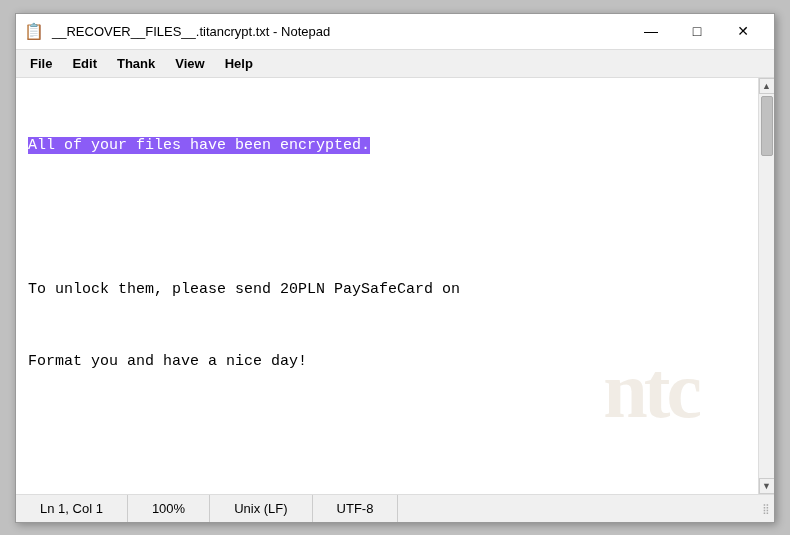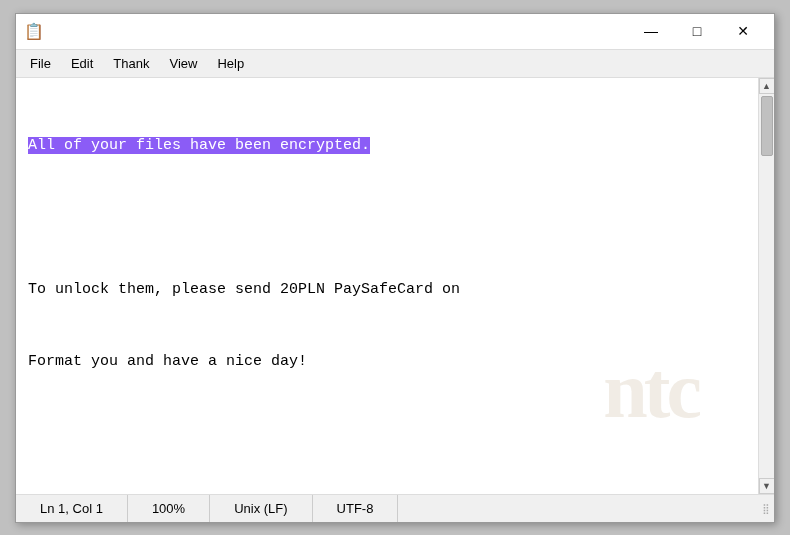--- a/index.html
+++ b/index.html
@@ -79,20 +79,21 @@
       outline: none;
     }
 
     .menu-bar {
       height: 28px;
       background: #f0f0f0;
       display: flex;
       align-items: center;
       padding: 0 4px;
       border-bottom: 1px solid #ddd;
+      font-weight: bold;
     }
 
     .menu-item {
       padding: 4px 10px;
       font-size: 13px;
       color: #000;
       cursor: pointer;
       border-radius: 3px;
     }
 
@@ -202,20 +203,21 @@
     }
   </style>
 </head>
 <body>
 
 <div class="window">
 
   <div class="title-bar">
     <div class="title-left">
       <span class="title-icon">📋</span>
+      <span class="title-text">__RECOVER__FILES__.titancrypt.txt - Notepad</span>
     </div>
     <div class="title-controls">
       <button class="title-btn">—</button>
       <button class="title-btn">□</button>
       <button class="title-btn close-btn">✕</button>
     </div>
   </div>
 
   <div class="menu-bar">
     <span class="menu-item">File</span>

